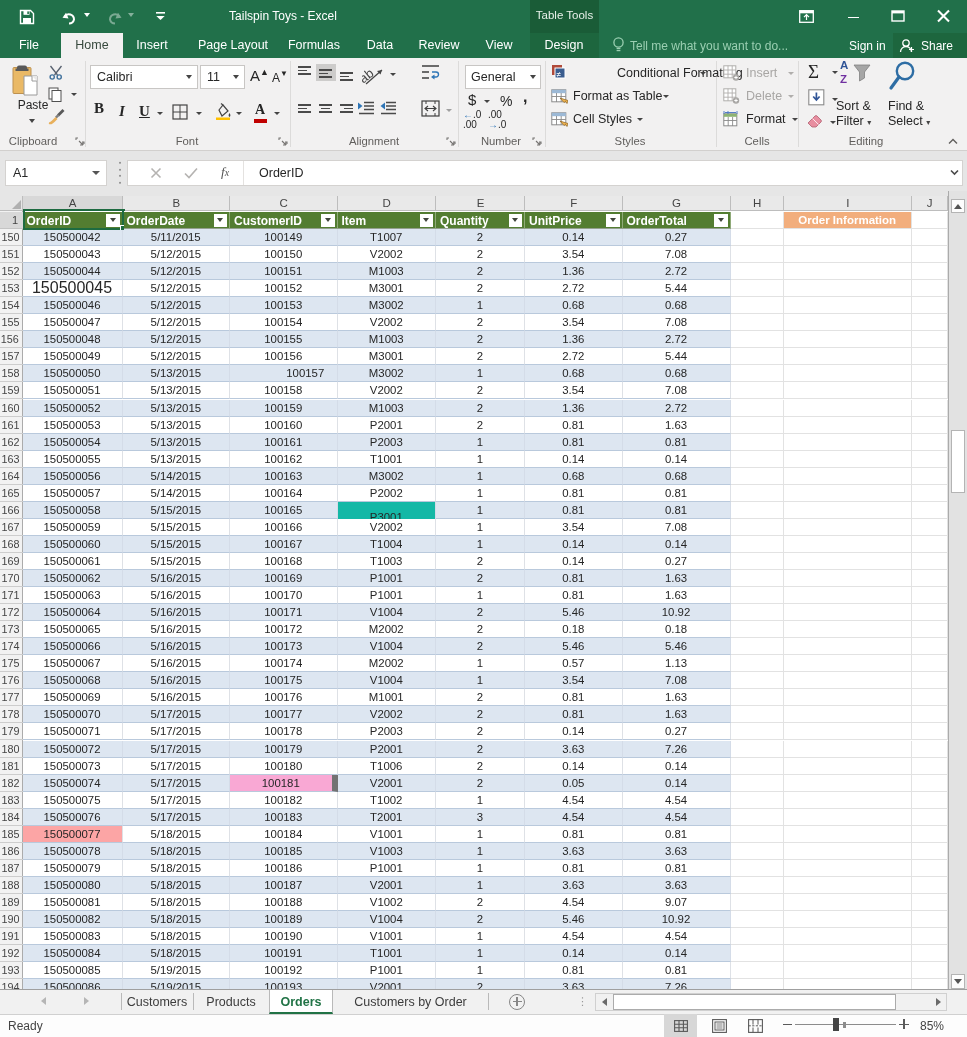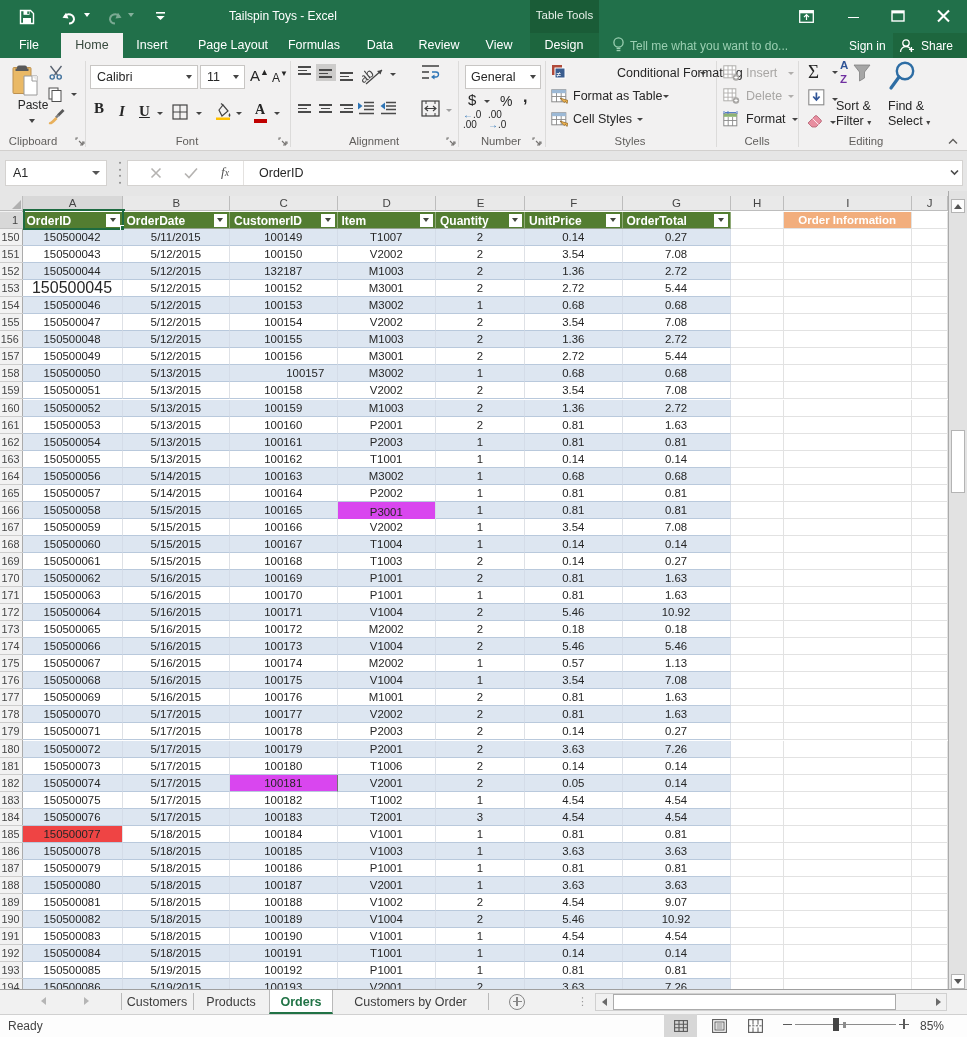--- a/index.html
+++ b/index.html
@@ -507,21 +507,21 @@
 <div class="abs" style="left:730.5px;top:246.05px;width:53.5px;height:17.05px;background:#fff;border-right:1px solid #e2e2e2;border-bottom:1px solid #e2e2e2;"></div>
 <div class="abs" style="left:784.0px;top:246.05px;width:127.5px;height:17.05px;background:#fff;border-right:1px solid #e2e2e2;border-bottom:1px solid #e2e2e2;"></div>
 <div class="abs" style="left:911.5px;top:246.05px;width:36.0px;height:17.05px;background:#fff;border-right:1px solid #e2e2e2;border-bottom:1px solid #e2e2e2;"></div>
 <div class="abs ctr" style="left:22.5px;top:263.10px;width:100.0px;height:17.05px;background:#dde6f1;border-right:1px solid #d4dce8;border-bottom:1px solid #b9c9dc;overflow:hidden;">
       <span style="font-size:11.4px;color:#262626;">150500044</span>
     </div>
 <div class="abs ctr" style="left:122.5px;top:263.10px;width:107.5px;height:17.05px;background:#dde6f1;border-right:1px solid #d4dce8;border-bottom:1px solid #b9c9dc;overflow:hidden;">
       <span style="font-size:11.4px;color:#262626;">5/12/2015</span>
     </div>
 <div class="abs ctr" style="left:230.0px;top:263.10px;width:107.5px;height:17.05px;background:#dde6f1;border-right:1px solid #d4dce8;border-bottom:1px solid #b9c9dc;overflow:hidden;">
-      <span style="font-size:11.4px;color:#262626;">132187</span>
+      <span style="font-size:11.4px;color:#262626;">100151</span>
     </div>
 <div class="abs ctr" style="left:337.5px;top:263.10px;width:98.5px;height:17.05px;background:#dde6f1;border-right:1px solid #d4dce8;border-bottom:1px solid #b9c9dc;overflow:hidden;">
       <span style="font-size:11.4px;color:#262626;">M1003</span>
     </div>
 <div class="abs ctr" style="left:436.0px;top:263.10px;width:89.0px;height:17.05px;background:#dde6f1;border-right:1px solid #d4dce8;border-bottom:1px solid #b9c9dc;overflow:hidden;">
       <span style="font-size:11.4px;color:#262626;">2</span>
     </div>
 <div class="abs ctr" style="left:525.0px;top:263.10px;width:97.5px;height:17.05px;background:#dde6f1;border-right:1px solid #d4dce8;border-bottom:1px solid #b9c9dc;overflow:hidden;">
       <span style="font-size:11.4px;color:#262626;">1.36</span>
     </div>
@@ -845,21 +845,21 @@
 <div class="abs" style="left:911.5px;top:484.75px;width:36.0px;height:17.05px;background:#fff;border-right:1px solid #e2e2e2;border-bottom:1px solid #e2e2e2;"></div>
 <div class="abs ctr" style="left:22.5px;top:501.80px;width:100.0px;height:17.05px;background:#dde6f1;border-right:1px solid #d4dce8;border-bottom:1px solid #b9c9dc;overflow:hidden;">
       <span style="font-size:11.4px;color:#262626;">150500058</span>
     </div>
 <div class="abs ctr" style="left:122.5px;top:501.80px;width:107.5px;height:17.05px;background:#dde6f1;border-right:1px solid #d4dce8;border-bottom:1px solid #b9c9dc;overflow:hidden;">
       <span style="font-size:11.4px;color:#262626;">5/15/2015</span>
     </div>
 <div class="abs ctr" style="left:230.0px;top:501.80px;width:107.5px;height:17.05px;background:#dde6f1;border-right:1px solid #d4dce8;border-bottom:1px solid #b9c9dc;overflow:hidden;">
       <span style="font-size:11.4px;color:#262626;">100165</span>
     </div>
-<div class="abs ctr" style="left:337.5px;top:501.80px;width:98.5px;height:22px;background:#d946ef;border-right:1px solid #d4dce8;border-bottom:1px solid #b9c9dc;overflow:hidden;">
+<div class="abs ctr" style="left:337.5px;top:501.80px;width:98.5px;height:22px;background:#14b8a6;border-right:1px solid #d4dce8;border-bottom:1px solid #b9c9dc;overflow:hidden;align-items:flex-end;">
       <span style="font-size:11.4px;color:#262626;">P3001</span>
     </div>
 <div class="abs ctr" style="left:436.0px;top:501.80px;width:89.0px;height:17.05px;background:#dde6f1;border-right:1px solid #d4dce8;border-bottom:1px solid #b9c9dc;overflow:hidden;">
       <span style="font-size:11.4px;color:#262626;">1</span>
     </div>
 <div class="abs ctr" style="left:525.0px;top:501.80px;width:97.5px;height:17.05px;background:#dde6f1;border-right:1px solid #d4dce8;border-bottom:1px solid #b9c9dc;overflow:hidden;">
       <span style="font-size:11.4px;color:#262626;">0.81</span>
     </div>
 <div class="abs ctr" style="left:622.5px;top:501.80px;width:108.0px;height:17.05px;background:#dde6f1;border-right:1px solid #d4dce8;border-bottom:1px solid #b9c9dc;overflow:hidden;">
       <span style="font-size:11.4px;color:#262626;">0.81</span>
@@ -1226,21 +1226,21 @@
     </div>
 <div class="abs" style="left:730.5px;top:757.55px;width:53.5px;height:17.05px;background:#fff;border-right:1px solid #e2e2e2;border-bottom:1px solid #e2e2e2;"></div>
 <div class="abs" style="left:784.0px;top:757.55px;width:127.5px;height:17.05px;background:#fff;border-right:1px solid #e2e2e2;border-bottom:1px solid #e2e2e2;"></div>
 <div class="abs" style="left:911.5px;top:757.55px;width:36.0px;height:17.05px;background:#fff;border-right:1px solid #e2e2e2;border-bottom:1px solid #e2e2e2;"></div>
 <div class="abs ctr" style="left:22.5px;top:774.60px;width:100.0px;height:17.05px;background:#dde6f1;border-right:1px solid #d4dce8;border-bottom:1px solid #b9c9dc;overflow:hidden;">
       <span style="font-size:11.4px;color:#262626;">150500074</span>
     </div>
 <div class="abs ctr" style="left:122.5px;top:774.60px;width:107.5px;height:17.05px;background:#dde6f1;border-right:1px solid #d4dce8;border-bottom:1px solid #b9c9dc;overflow:hidden;">
       <span style="font-size:11.4px;color:#262626;">5/17/2015</span>
     </div>
-<div class="abs ctr" style="left:230.0px;top:774.60px;width:107.5px;height:17.05px;background:#d946ef;border-right:1px solid #737373;border-bottom:1px solid #b9c9dc;overflow:hidden;">
+<div class="abs ctr" style="left:230.0px;top:774.60px;width:107.5px;height:17.05px;background:#f9a8d4;border-right:6px solid #737373;border-bottom:1px solid #b9c9dc;overflow:hidden;">
       <span style="font-size:11.4px;color:#262626;">100181</span>
     </div>
 <div class="abs ctr" style="left:337.5px;top:774.60px;width:98.5px;height:17.05px;background:#dde6f1;border-right:1px solid #d4dce8;border-bottom:1px solid #b9c9dc;overflow:hidden;">
       <span style="font-size:11.4px;color:#262626;">V2001</span>
     </div>
 <div class="abs ctr" style="left:436.0px;top:774.60px;width:89.0px;height:17.05px;background:#dde6f1;border-right:1px solid #d4dce8;border-bottom:1px solid #b9c9dc;overflow:hidden;">
       <span style="font-size:11.4px;color:#262626;">2</span>
     </div>
 <div class="abs ctr" style="left:525.0px;top:774.60px;width:97.5px;height:17.05px;background:#dde6f1;border-right:1px solid #d4dce8;border-bottom:1px solid #b9c9dc;overflow:hidden;">
       <span style="font-size:11.4px;color:#262626;">0.05</span>
@@ -1292,21 +1292,21 @@
     </div>
 <div class="abs ctr" style="left:525.0px;top:808.70px;width:97.5px;height:17.05px;background:#dde6f1;border-right:1px solid #d4dce8;border-bottom:1px solid #b9c9dc;overflow:hidden;">
       <span style="font-size:11.4px;color:#262626;">4.54</span>
     </div>
 <div class="abs ctr" style="left:622.5px;top:808.70px;width:108.0px;height:17.05px;background:#dde6f1;border-right:1px solid #d4dce8;border-bottom:1px solid #b9c9dc;overflow:hidden;">
       <span style="font-size:11.4px;color:#262626;">4.54</span>
     </div>
 <div class="abs" style="left:730.5px;top:808.70px;width:53.5px;height:17.05px;background:#fff;border-right:1px solid #e2e2e2;border-bottom:1px solid #e2e2e2;"></div>
 <div class="abs" style="left:784.0px;top:808.70px;width:127.5px;height:17.05px;background:#fff;border-right:1px solid #e2e2e2;border-bottom:1px solid #e2e2e2;"></div>
 <div class="abs" style="left:911.5px;top:808.70px;width:36.0px;height:17.05px;background:#fff;border-right:1px solid #e2e2e2;border-bottom:1px solid #e2e2e2;"></div>
-<div class="abs ctr" style="left:22.5px;top:825.75px;width:100.0px;height:17.05px;background:#ef4444;border-right:1px solid #dee1e6;border-bottom:1px solid #b9c9dc;overflow:hidden;text-align:right;">
+<div class="abs ctr" style="left:22.5px;top:825.75px;width:100.0px;height:17.05px;background:#fca5a5;border-right:1px solid #dee1e6;border-bottom:1px solid #b9c9dc;overflow:hidden;text-align:right;">
       <span style="font-size:11.4px;color:#262626;">150500077</span>
     </div>
 <div class="abs ctr" style="left:122.5px;top:825.75px;width:107.5px;height:17.05px;background:#fff;border-right:1px solid #dee1e6;border-bottom:1px solid #b9c9dc;overflow:hidden;">
       <span style="font-size:11.4px;color:#262626;">5/18/2015</span>
     </div>
 <div class="abs ctr" style="left:230.0px;top:825.75px;width:107.5px;height:17.05px;background:#fff;border-right:1px solid #dee1e6;border-bottom:1px solid #b9c9dc;overflow:hidden;">
       <span style="font-size:11.4px;color:#262626;">100184</span>
     </div>
 <div class="abs ctr" style="left:337.5px;top:825.75px;width:98.5px;height:17.05px;background:#fff;border-right:1px solid #dee1e6;border-bottom:1px solid #b9c9dc;overflow:hidden;">
       <span style="font-size:11.4px;color:#262626;">V1001</span>

